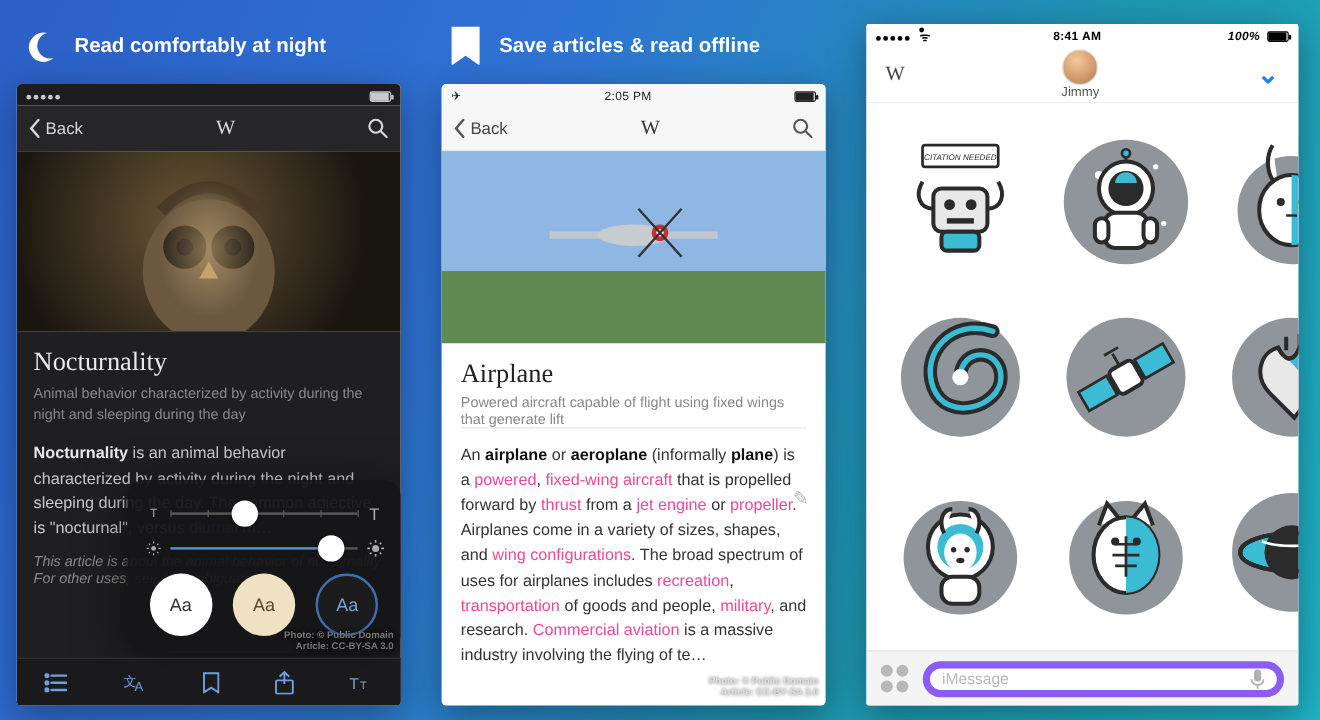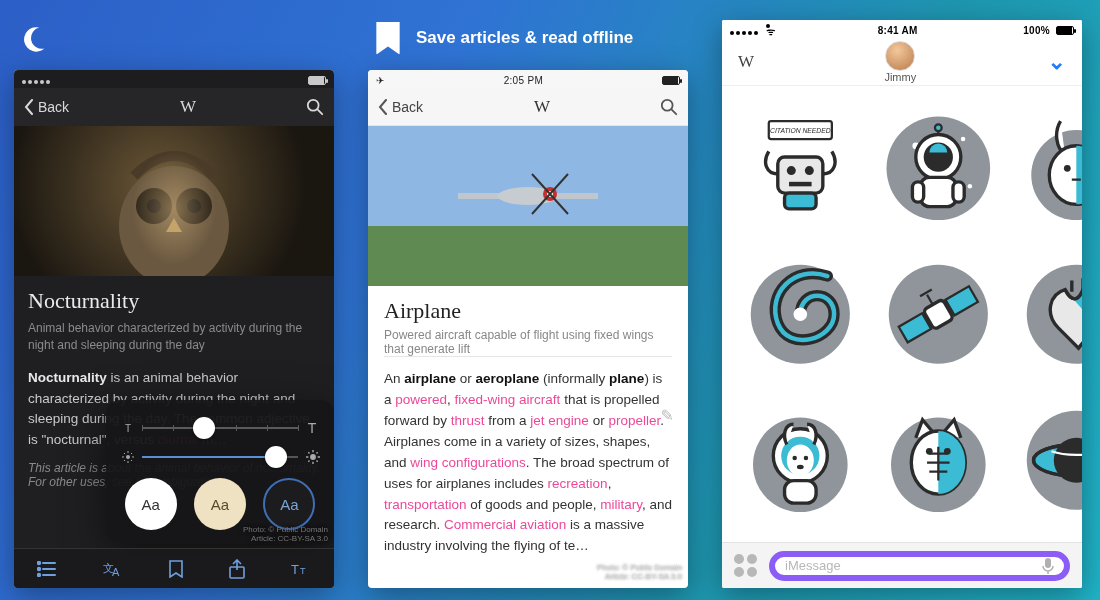--- a/index.html
+++ b/index.html
@@ -21,21 +21,21 @@
   .phone {
     width: 320px; border-radius: 4px; background:#fff; overflow:hidden;
     box-shadow: 0 8px 30px rgba(0,0,0,.35);
     display:flex; flex-direction:column; flex:1; position:relative;
   }
   .statusbar { height:18px; display:flex; align-items:center; justify-content:space-between;
     font-size:10px; padding:2px 8px 0 8px; letter-spacing:.3px; }
   .statusbar.dark { color:#c9c9c9; background:#1d1d1f; }
   .statusbar.light { color:#222; background:#f7f7f7; }
   .statusbar .dots span { width:4px; height:4px; background:currentColor; border-radius:50%; display:inline-block; margin-right:2px; }
-  .statusbar .right { display:flex; gap:6px; align-items:center; }
+  .statusbar .right { display:flex; gap:6px; align-items:center;font-style:italic; }
   .battery { width:18px; height:9px; border:1px solid currentColor; border-radius:2px; position:relative; }
   .battery::after { content:""; position:absolute; right:-3px; top:2px; width:2px; height:4px; background:currentColor; border-radius:1px;}
   .battery i { display:block; height:100%; width:95%; background:currentColor; }
 
   .navbar { height:38px; display:flex; align-items:center; justify-content:space-between; padding:0 10px; font-size:14px; }
   .navbar.dark { background:#262628; color:#d8d8d8; }
   .navbar.light { background:#f6f6f6; color:#444; border-bottom:1px solid #e4e4e4;}
   .navbar .back { display:flex; align-items:center; gap:4px; }
   .wlogo { font-family:"Times New Roman", serif; font-size:17px; font-weight:400; letter-spacing:-1px; }
 
@@ -67,21 +67,21 @@
   .theme-row { display:flex; gap:12px; justify-content:space-around; }
   .theme-chip { width:52px; height:52px; border-radius:50%; display:flex; align-items:center; justify-content:center; font-size:15px;}
   .chip-white { background:#fff; color:#333;}
   .chip-sepia { background:#efe2c3; color:#5b4a2a;}
   .chip-dark  { background:#1c1c1e; color:#7aa3d6; border:2px solid #3f6fb3;}
 
   .toolbar { position:absolute; bottom:0; left:0; right:0; height:40px;
     background:rgba(26,26,28,.96); display:flex; justify-content:space-around; align-items:center;
     color:#6fa0dd; font-size:18px; border-top:1px solid #333;}
   .credit { position:absolute; right:6px; bottom:44px; font-size:8px; color:#777; text-align:right; line-height:1.2;
-    text-shadow:0 0 4px #000; z-index:5;}
+    text-shadow:0 0 4px #000; z-index:5;font-weight:bold;}
 
   
   .p2-img { height:160px; background:linear-gradient(#8fb7e4 60%, #5f8a52 60%); position:relative; display:flex; align-items:center; justify-content:center;}
   .p2-body { padding:12px 16px; flex:1; position:relative; overflow:hidden;}
   .p2-body h1 { font-family:"Georgia",serif; font-size:22px; color:#222; font-weight:400; margin-bottom:4px;}
   .p2-body .summary { font-size:12px; color:#888; border-bottom:1px solid #e6e6e6; margin-bottom:12px;}
   .p2-body .para { font-size:13.5px; color:#333; line-height:1.55;}
   .p2-body .para b { color:#111;}
   .editbox { position:absolute; right:14px; top:120px; color:#bbb; font-size:16px;}
   .p2 .credit { color:#ddd; bottom:6px; text-shadow:0 0 3px rgba(0,0,0,.6);}
@@ -109,20 +109,21 @@
 </head>
 <body>
 
 <div class="panel" style="width:332px">
   <div class="promo-header">
     <span class="promo-icon">
       <svg viewBox="0 0 32 32">
           <path d="M22 4a14 14 0 1 0 6 24 12 12 0 0 1-6-24z" fill="#fff"></path>
         </svg>
     </span>
+    <span>Read comfortably at night</span>
   </div>
 
   <div class="phone">
     <div class="statusbar dark">
       <span class="dots"><span></span><span></span><span></span><span></span><span></span></span>
       <span></span>
       <span class="right">
           <span class="battery">
             <i></i>
           </span>

